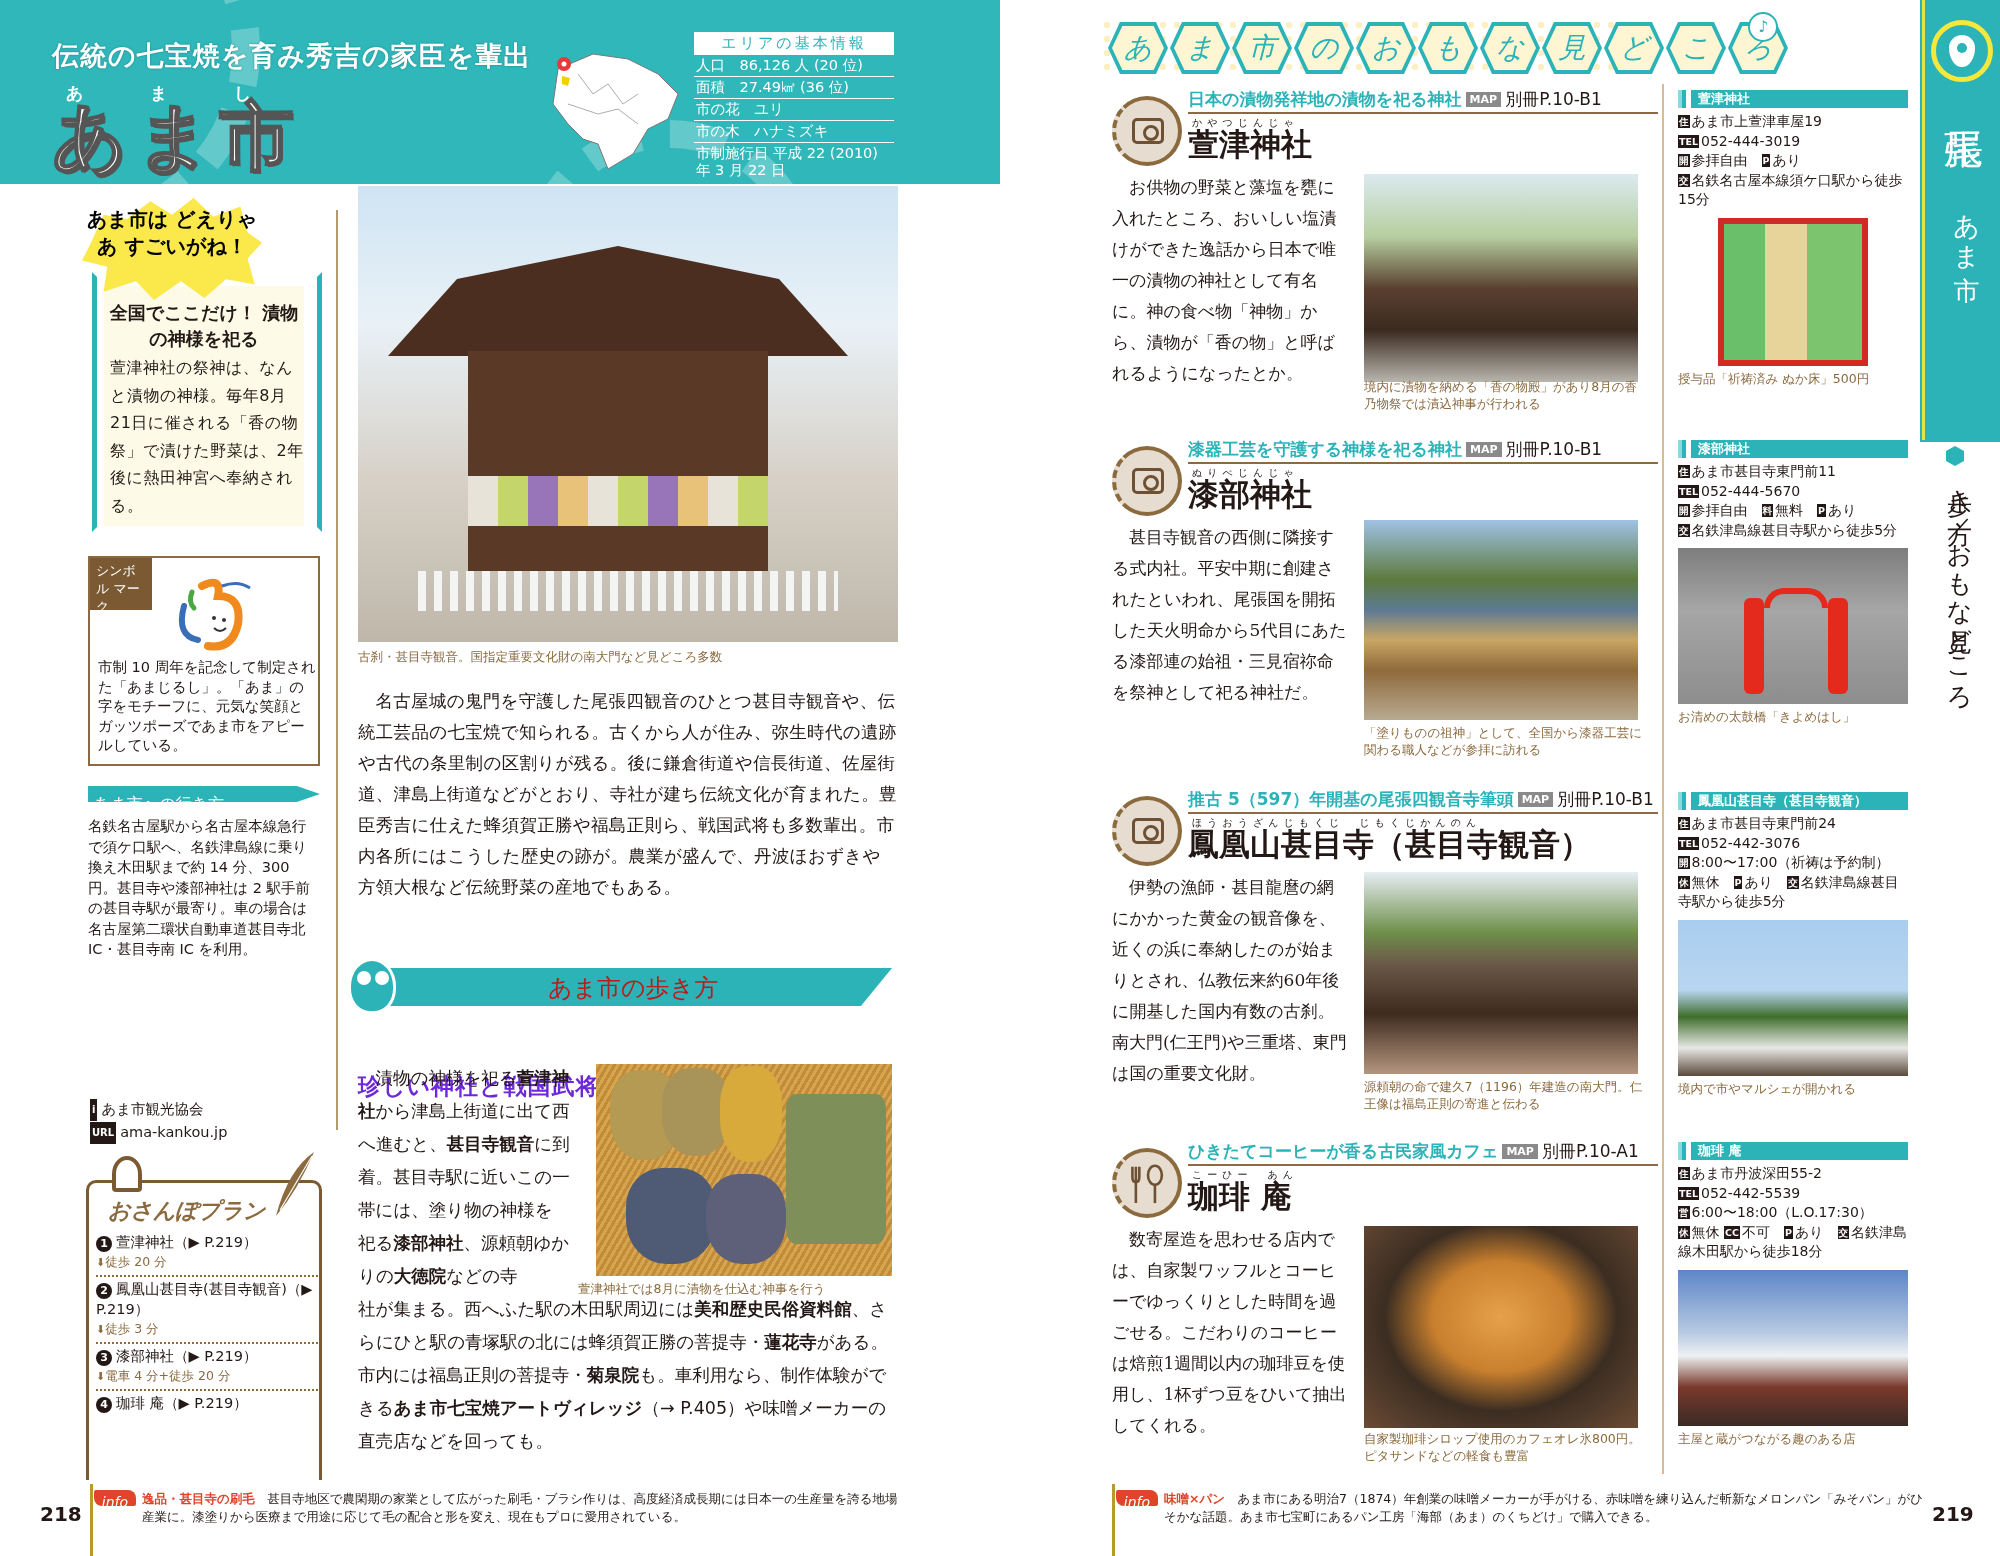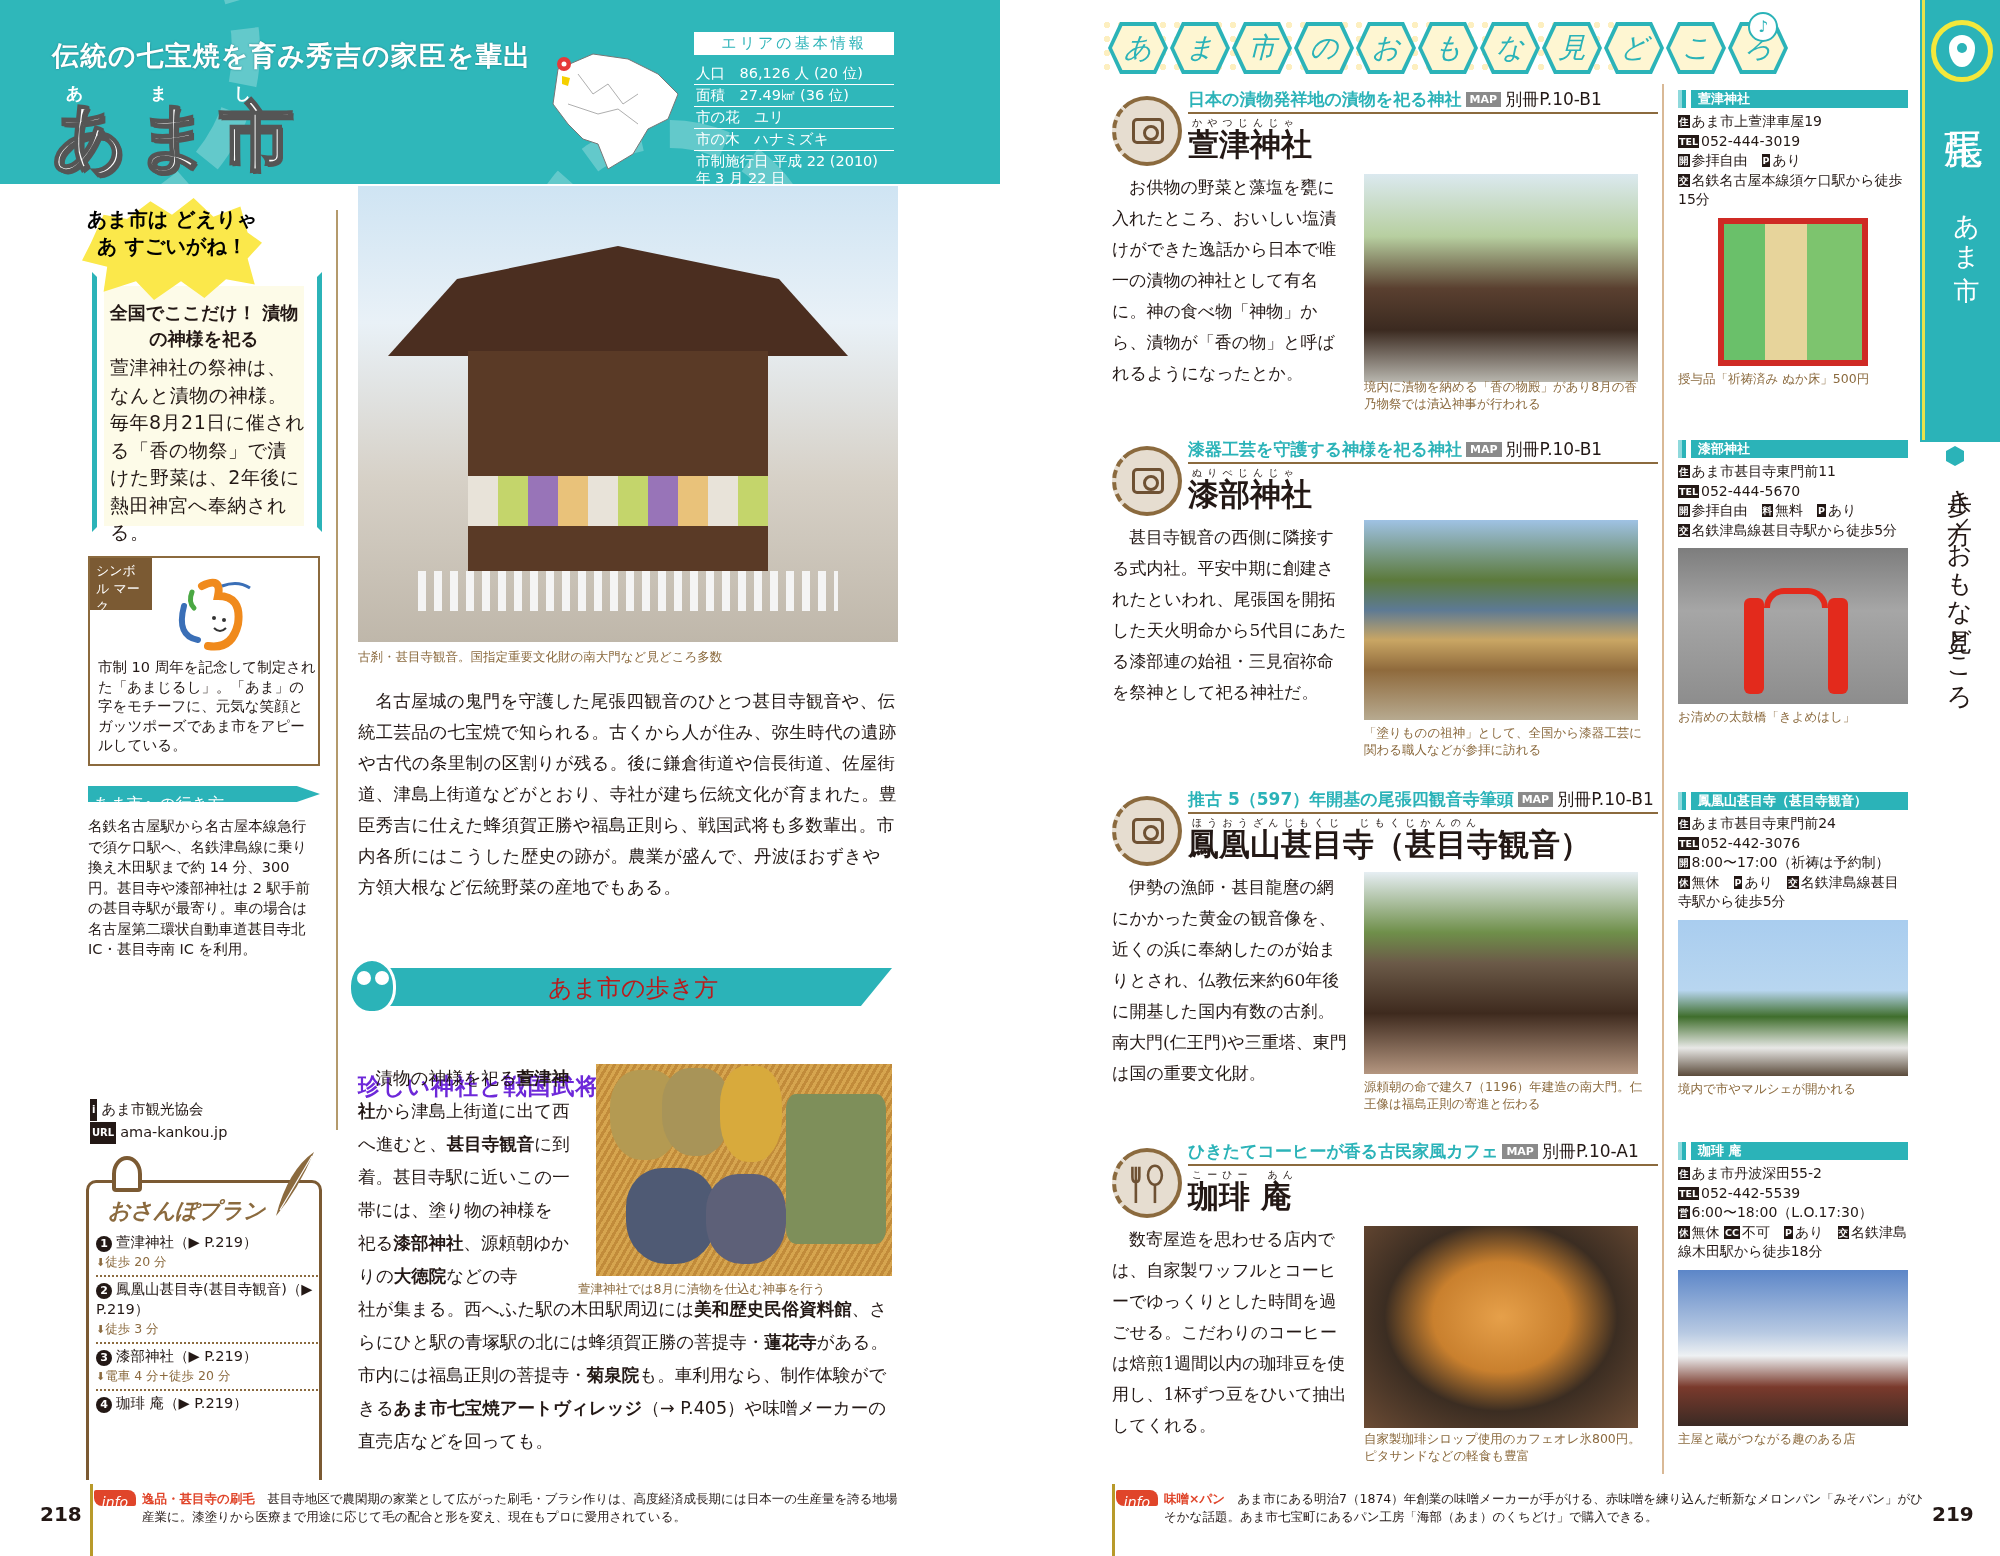--- a/index.html
+++ b/index.html
@@ -8,30 +8,30 @@
   .page{position:absolute;top:0;height:1556px}
   .left{left:0;width:1000px}
   
   .hdr{position:absolute;left:0;top:0;width:1000px;height:184px;background:#2fb7ba;overflow:hidden}
   .hdr .ring{position:absolute;border:28px dashed rgba(255,255,255,.25);border-radius:50%}
   .hdr .sub{position:absolute;left:52px;top:38px;font-size:27px;color:#fff;font-weight:bold;letter-spacing:1px;text-shadow:0 0 2px #1d7d80}
   .hdr .ruby{position:absolute;top:82px;font-size:17px;color:#fff;font-weight:bold}
   .hdr .city{position:absolute;left:52px;top:88px;font-size:74px;color:#fff;font-weight:bold;letter-spacing:8px;-webkit-text-stroke:2px #555;text-shadow:2px 2px 0 #555}
   .hdr .map{position:absolute;left:538px;top:34px;width:150px;height:140px}
   .info{position:absolute;left:694px;top:32px;width:200px;font-size:14.5px;color:#fff}
-  .info .ttl{background:#fff;color:#2bb3b8;text-align:center;font-size:15px;padding:2px 0;letter-spacing:3px;margin-bottom:8px}
+  .info .ttl{background:#fff;color:#2bb3b8;text-align:center;font-size:15px;padding:2px 0;letter-spacing:3px;margin-bottom:0}
   .info .row{border-bottom:1.5px solid #fff;padding:2px 2px;line-height:17px}
   .info .row:last-child{border:0}
   
   .bubble{position:absolute;left:82px;top:196px;width:180px;height:104px;background:#fbe84b;clip-path:polygon(5% 45%,12% 18%,25% 22%,38% 5%,50% 18%,62% 2%,73% 20%,88% 10%,92% 35%,100% 45%,92% 60%,96% 85%,80% 80%,68% 98%,55% 82%,40% 100%,30% 82%,12% 92%,14% 68%,0% 62%)}
   .bubble-txt{position:absolute;left:82px;top:206px;width:180px;text-align:center;font-size:20px;font-weight:bold;color:#000000;line-height:27px}
   .sugoi{position:absolute;left:92px;top:272px;width:230px;height:260px;border:5px solid #2bb3b8;border-top-color:transparent;border-bottom-color:transparent}
   .sugoi-in{position:absolute;left:104px;top:286px;width:200px;height:240px;background:#fdfbe8}
   .sugoi-h{position:absolute;left:104px;top:300px;width:200px;text-align:center;font-size:18px;font-weight:bold;line-height:26px}
-  .sugoi-b{position:absolute;left:110px;top:354px;width:196px;font-size:19px;line-height:27.5px;letter-spacing:.5px}
+  .sugoi-b{position:absolute;left:110px;top:354px;width:196px;font-size:16px;line-height:27.5px;letter-spacing:.5px}
   .symbol{position:absolute;left:88px;top:556px;width:232px;height:210px;border:2px solid #8b6a3e}
   .symbol .tag{position:absolute;left:0;top:0;width:62px;height:52px;background:#7b5a33;color:#fff;font-size:13px;line-height:18px;padding:4px 6px}
   .symbol .logo{position:absolute;left:82px;top:18px;width:80px;height:78px}
   .symbol .desc{position:absolute;left:8px;top:100px;width:218px;font-size:14.5px;line-height:19.5px}
   .access-h{position:absolute;left:88px;top:786px;width:232px;height:16px;background:#2bb3b8;color:#fff;font-size:16px;padding:8px 6px;clip-path:polygon(0 0,90% 0,100% 50%,90% 100%,0 100%)}
   .access-b{position:absolute;left:88px;top:816px;width:232px;font-size:14.5px;line-height:20.5px}
   .org{position:absolute;left:90px;top:1098px;font-size:14.5px;line-height:22px}
   .org .ico{display:inline-block;background:#231815;color:#fff;font-size:10px;padding:0 2px;margin-right:4px;font-weight:bold;vertical-align:1px}
   .plan{position:absolute;left:86px;top:1180px;width:236px;height:300px;border:3px solid #7b5a33;border-bottom:0;border-radius:10px 10px 0 0;background:#fff}
   .plan-clip{position:absolute;left:112px;top:1156px;width:30px;height:36px;border:4px solid #7b5a33;border-radius:50% 50% 4px 4px;background:#fff}

